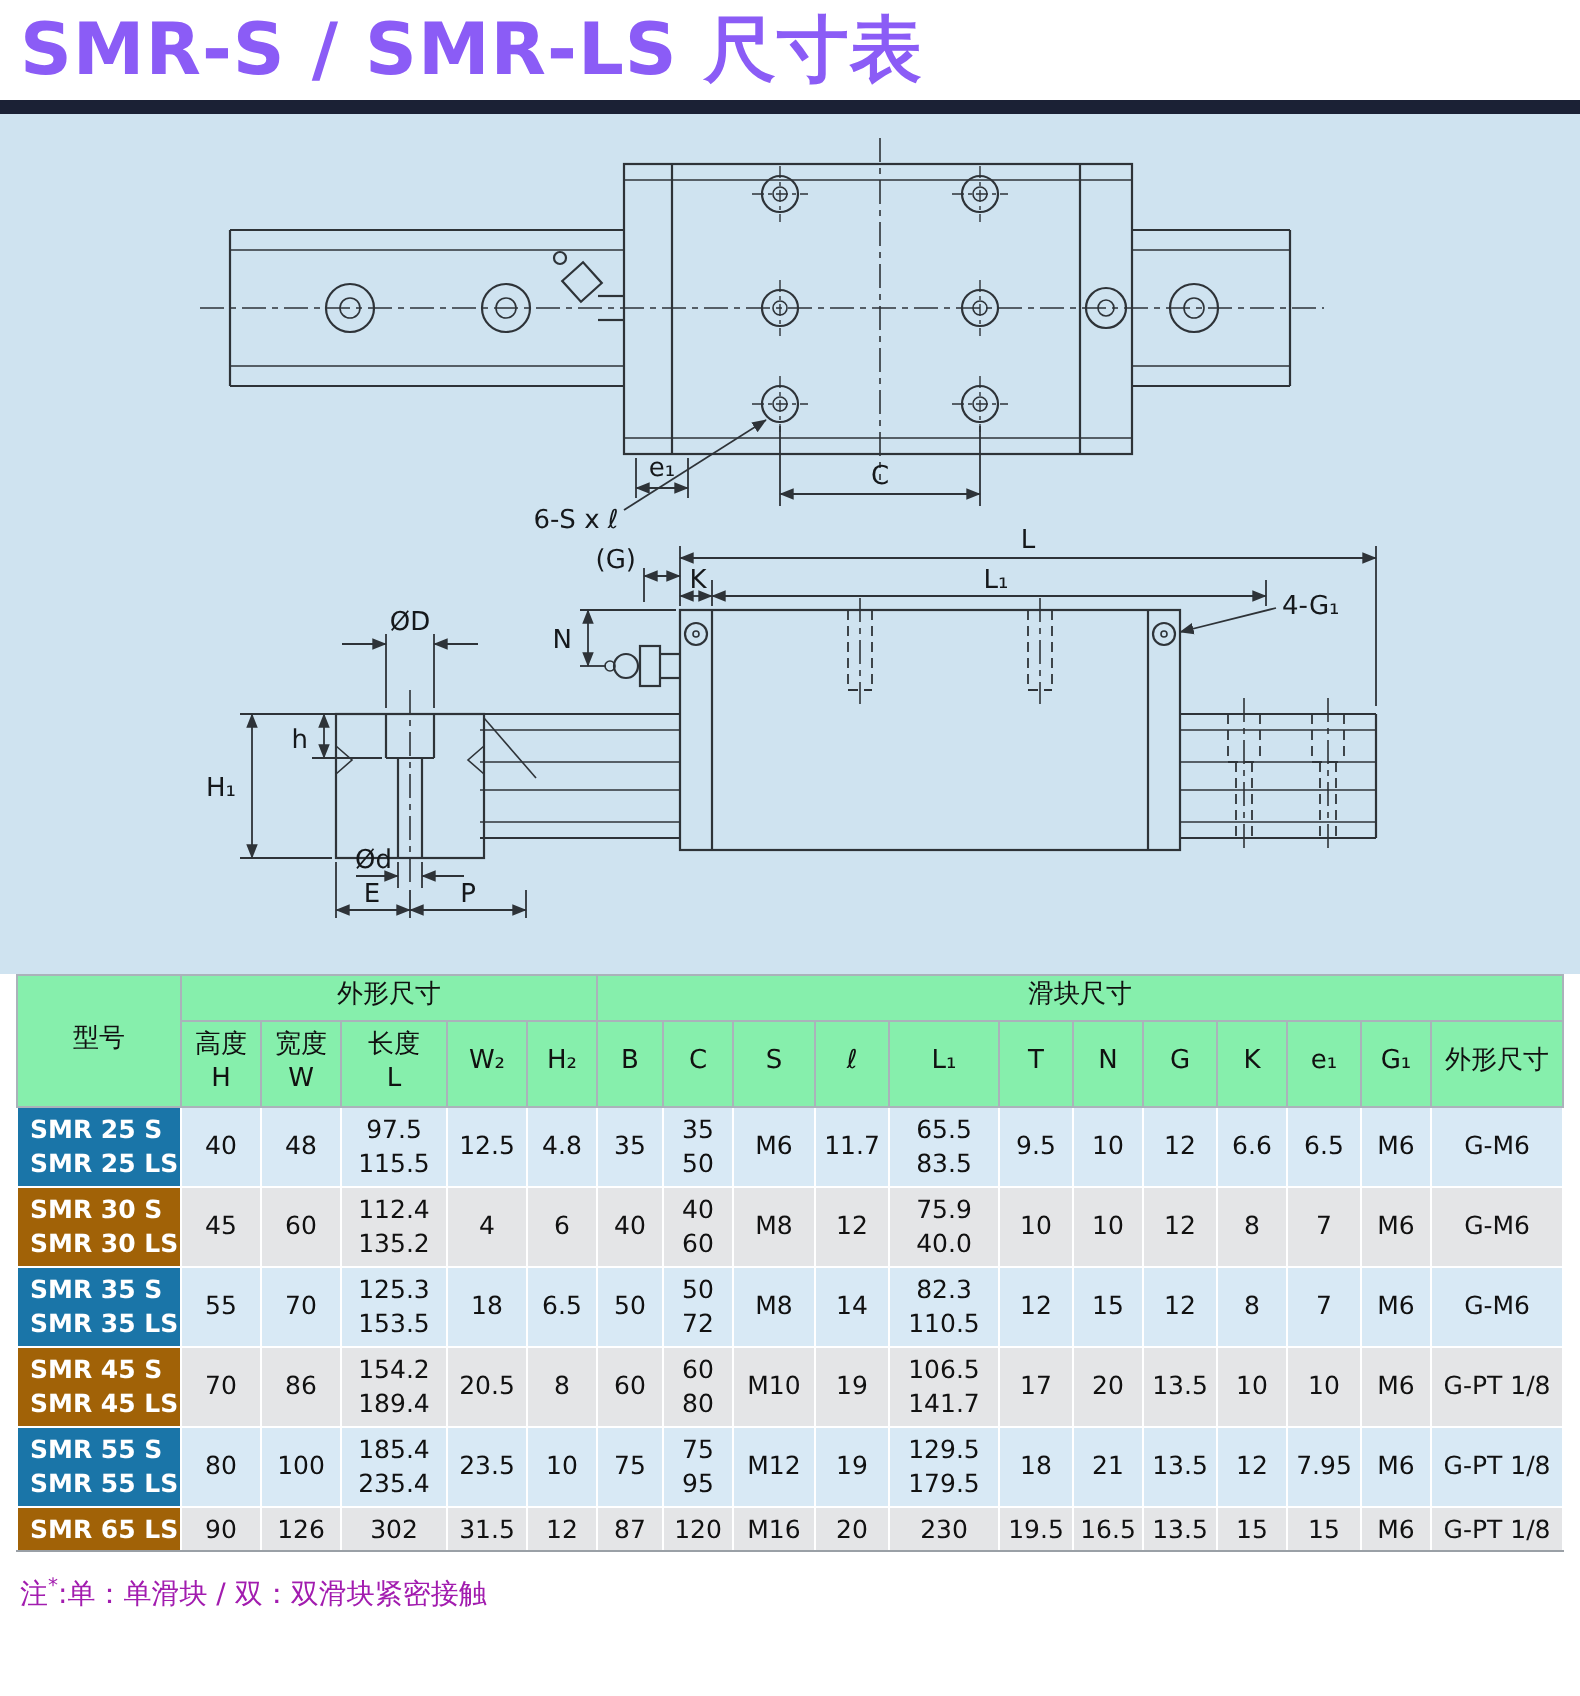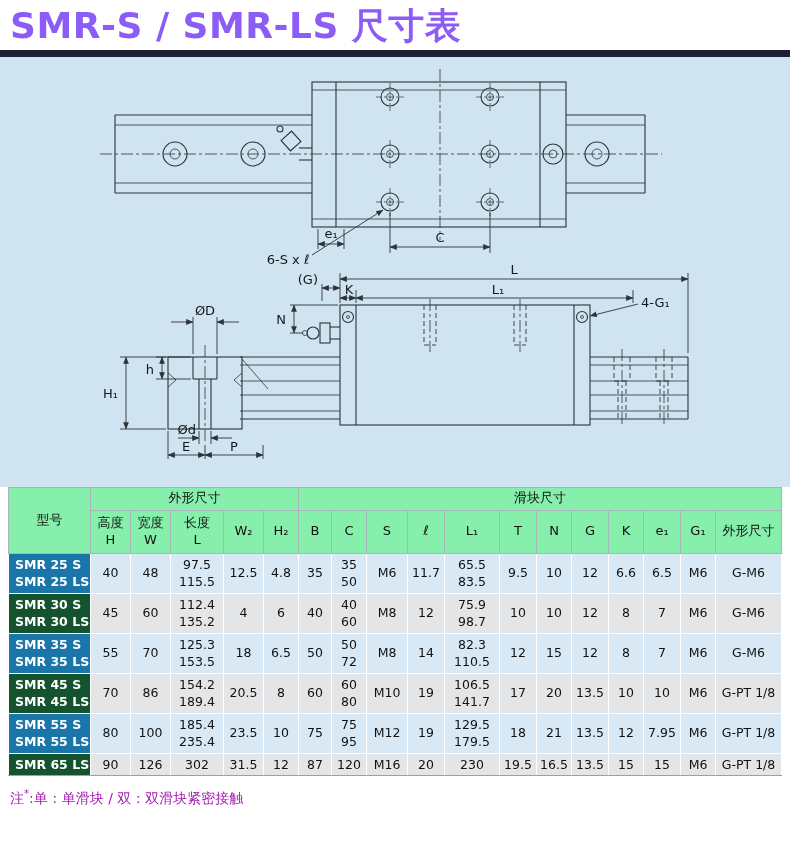--- a/index.html
+++ b/index.html
@@ -40,21 +40,21 @@
     border:1px solid #ffffff; text-align:center; padding:2px 0;
     white-space:pre-line; line-height:1.4; vertical-align:middle;
   }
   .row-blue td { background:#d8e9f5; }
   .row-gray td { background:#e4e5e7; }
   tbody td.model-cell {
     text-align:left; padding-left:6px; font-weight:bold; color:#fff;
     font-size:12.5px; line-height:1.4;
   }
   tbody td.model-blue { background:#1a75a8;margin-left:28px; }
-  tbody td.model-gray { background:#14532d; }
+  tbody td.model-gray { background:#a16207; }
   tbody tr:last-child td { border-bottom:1px solid #9aa0a6;margin-top:22px; }
   .note { padding:12px 10px 0 10px; font-size:14px; color:#a21caf; }
   .note sup { font-size:10px; }
 </style>
 </head>
 <body>
 
 <div class="page">
 
   <h1 class="title">SMR-S / SMR-LS 尺寸表</h1>
@@ -385,21 +385,21 @@
           <td>112.4
 135.2</td>
           <td>4</td>
           <td>6</td>
           <td>40</td>
           <td>40
 60</td>
           <td>M8</td>
           <td>12</td>
           <td>75.9
-98.7</td>
+40.0</td>
           <td>10</td>
           <td>10</td>
           <td>12</td>
           <td>8</td>
           <td>7</td>
           <td>M6</td>
           <td>G-M6</td>
         </tr>
         <tr class="row-blue">
           <td class="model-cell model-blue">SMR 35 S

